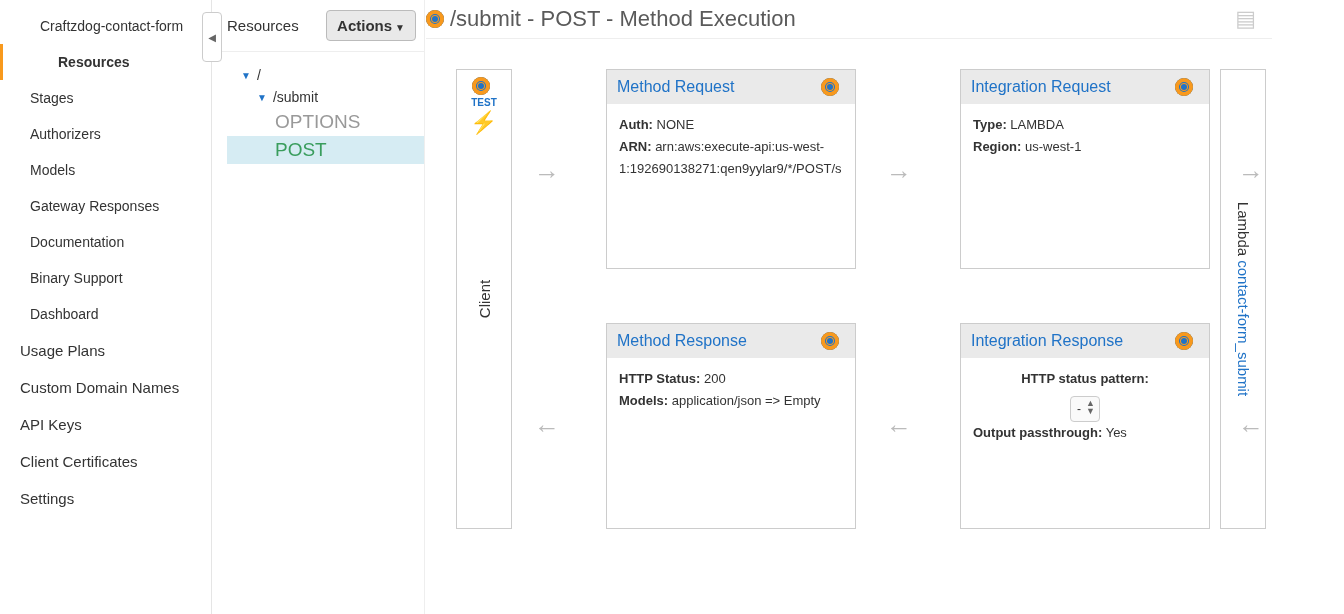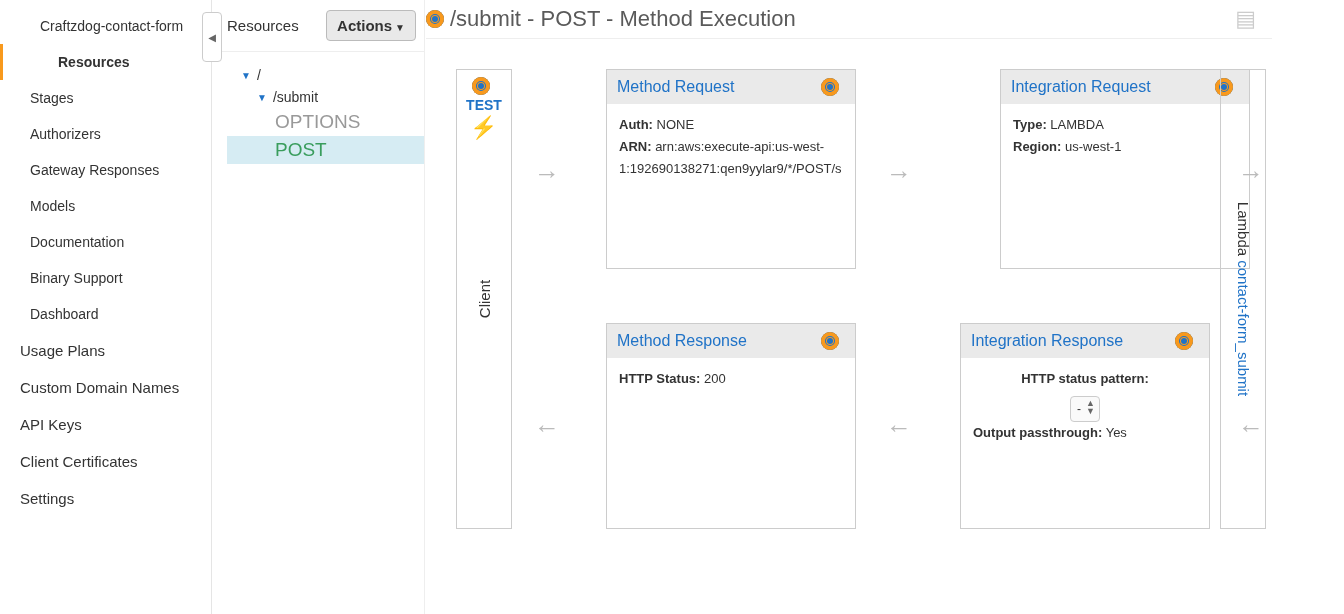--- a/index.html
+++ b/index.html
@@ -118,21 +118,21 @@
     height:560px;
   }
   .client-box {
     position:absolute;
     left:30px; top:30px;
     width:56px; height:460px;
     border:1px solid #ccc;
     text-align:center;
   }
   .client-box .dot-wrap{padding-top:6px;}
-  .client-box .test-label{color:#2073c7;font-weight:bold;font-size:14px;margin-top:2px;}
+  .client-box .test-label{color:#2073c7;font-weight:bold;font-size:10px;margin-top:2px;}
   .client-box .bolt{color:#2073c7;font-size:22px;margin-top:2px;}
   .client-label{
     position:absolute;top:50%;left:50%;
     transform:translate(-50%,-50%) rotate(-90deg);
     font-size:15px;color:#333;white-space:nowrap;
   }
   
   .lambda-box {
     position:absolute;
     right:6px; top:30px;
@@ -155,21 +155,21 @@
   }
   .panel-header{
     background:#eaeaea;
     padding:8px 10px;
     display:flex;align-items:center;justify-content:space-between;
   }
   .panel-title{ color:#2073c7; font-size:16px; cursor:pointer;}
   .panel-body{ padding:10px 12px; font-size:13px; line-height:1.7; min-height:150px; overflow:hidden;}
   .panel-body b{ font-weight:bold; }
   .panel-mreq  { left:180px; top:30px; height:200px;}
-  .panel-ireq  { left:534px; top:30px; height:200px;margin-left:40px;}
+  .panel-ireq  { left:534px; top:30px; height:200px;}
   .panel-mresp { left:180px; top:284px; height:206px;}
   .panel-iresp { left:534px; top:284px; height:206px;}
   
   .arrow {
     position:absolute;
     font-size:26px;
     color:#bbb;
   }
   .arrow.right::before{content:"\2192";}
   .arrow.left::before{content:"\2190";}
@@ -187,22 +187,22 @@
   .select-mini .updown{position:absolute;right:4px;top:2px;font-size:9px;line-height:8px;color:#666;}
 </style>
 </head>
 <body>
 
 <div class="left-nav">
   <div class="group-item">Craftzdog-contact-form</div>
   <div class="sub-sub-item active">Resources</div>
   <div class="sub-sub-item">Stages</div>
   <div class="sub-sub-item">Authorizers</div>
+  <div class="sub-sub-item">Models</div>
   <div class="sub-sub-item">Gateway Responses</div>
-  <div class="sub-sub-item">Models</div>
   <div class="sub-sub-item">Documentation</div>
   <div class="sub-sub-item">Binary Support</div>
   <div class="sub-sub-item">Dashboard</div>
   <div class="top-item">Usage Plans</div>
   <div class="top-item">Custom Domain Names</div>
   <div class="top-item">API Keys</div>
   <div class="top-item">Client Certificates</div>
   <div class="top-item">Settings</div>
 </div>
 
@@ -272,20 +272,21 @@
       </div>
     </div>
 
     <div class="panel panel-mresp">
       <div class="panel-header">
         <span class="panel-title">Method Response</span>
         <span class="orange-dot"></span>
       </div>
       <div class="panel-body">
         <div><b>HTTP Status:</b> <span>200</span></div>
+        <div><b>Models:</b> <span>application/json =&gt; Empty</span></div>
       </div>
     </div>
 
     <div class="panel panel-iresp">
       <div class="panel-header">
         <span class="panel-title">Integration Response</span>
         <span class="orange-dot"></span>
       </div>
       <div class="panel-body">
         <div style="display:flex;align-items:center;gap:6px;flex-direction:column;">

